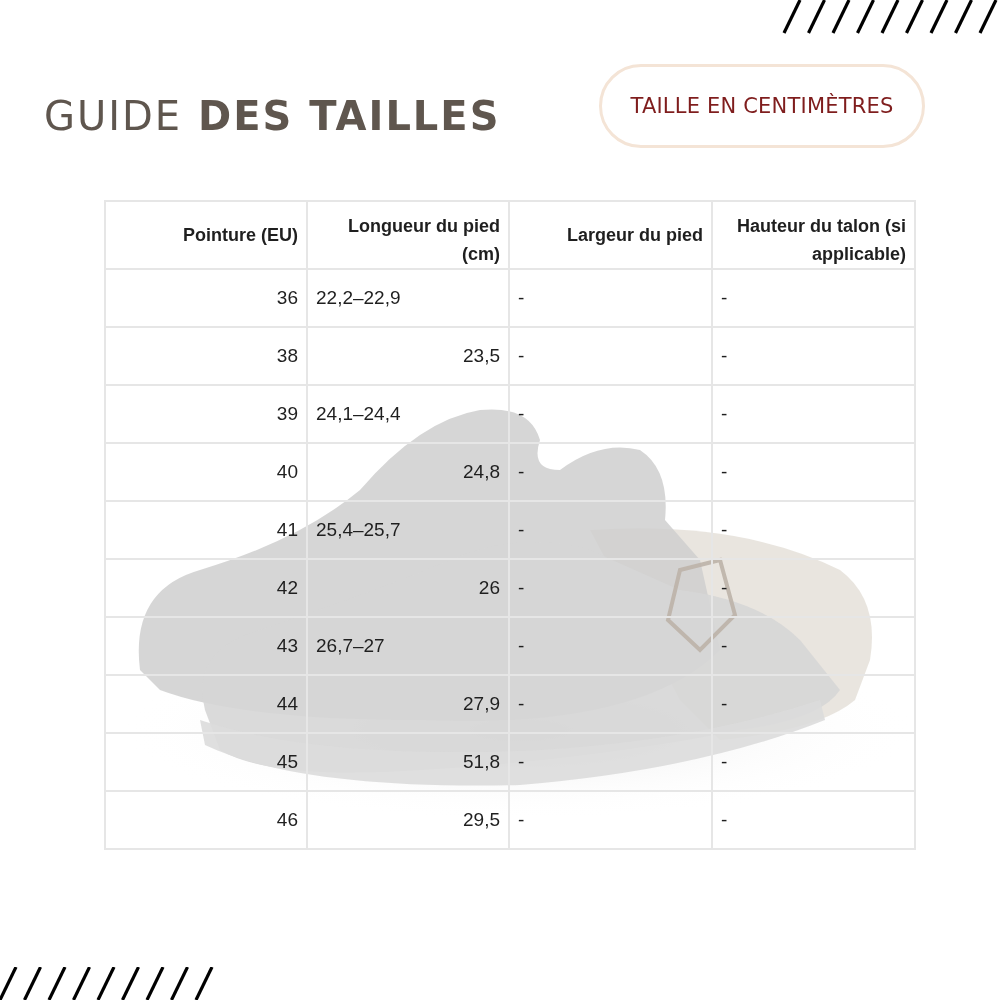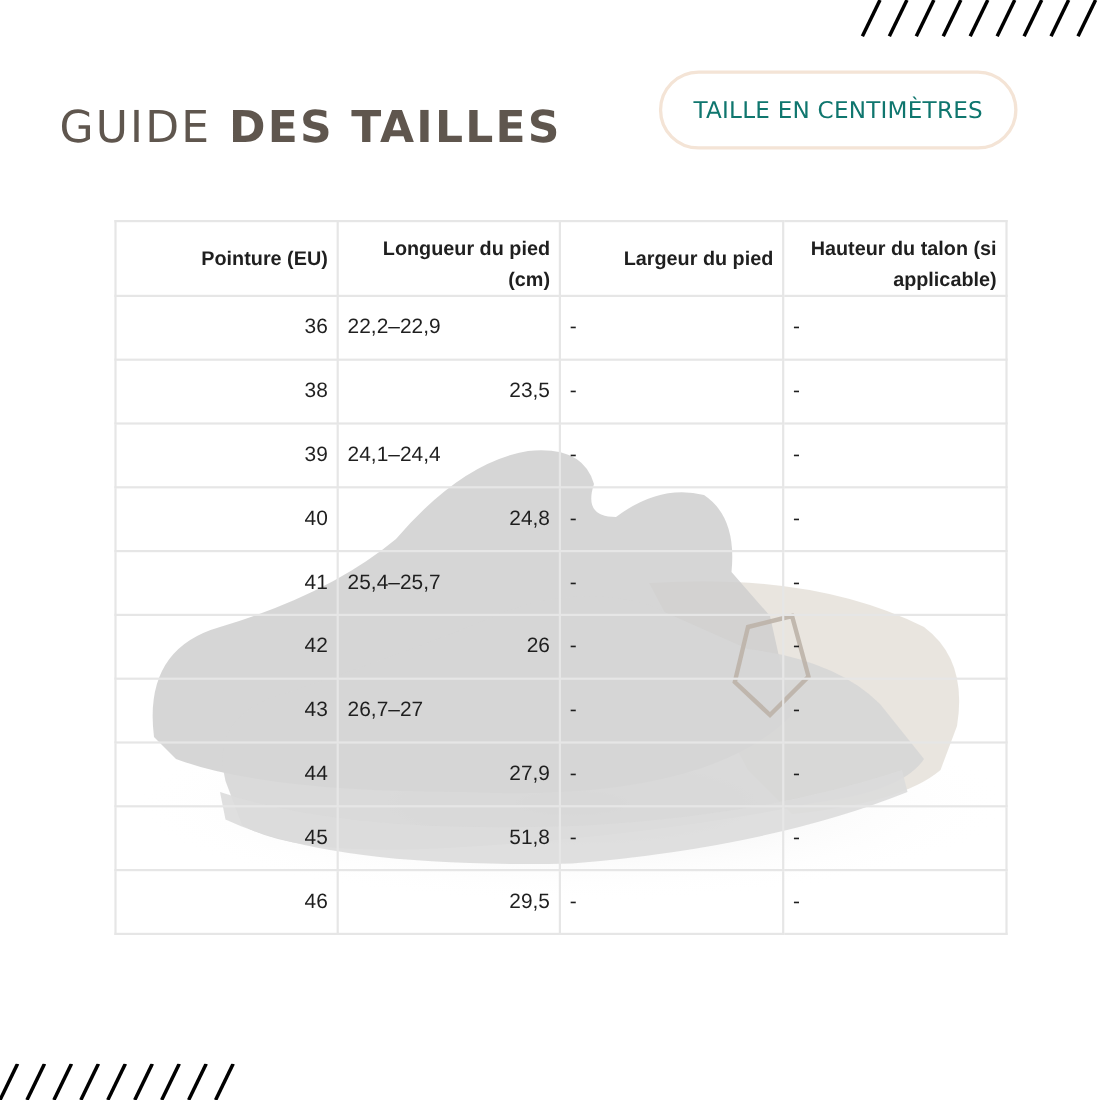--- a/index.html
+++ b/index.html
@@ -3,34 +3,34 @@
 <meta charset="utf-8">
 <style>
   html, body { margin: 0; padding: 0; }
   body {
     width: 1000px; height: 1000px; position: relative; overflow: hidden;
     background: #ffffff;
     font-family: "Liberation Sans", sans-serif;
   }
   .hatch { position: absolute; }
   .title {
-    position: absolute; left: 54px; top: 92px;
+    position: absolute; left: 44px; top: 92px;
     font-family: "DejaVu Sans", sans-serif;
     font-size: 40px; letter-spacing: 2px; color: #5f564e;
     white-space: nowrap; line-height: 48px;
   }
   .title .light { font-weight: normal; }
   .title .bold { font-weight: bold; }
   .pill {
     position: absolute; left: 599px; top: 64px;
-    width: 326px; height: 72px; box-sizing: border-box;
+    width: 326px; height: 84px; box-sizing: border-box;
     border: 3px solid #f4e4d6; border-radius: 44px;
     display: flex; align-items: center; justify-content: center;
     font-family: "DejaVu Sans", sans-serif;
-    font-size: 21px; color: #0f766e; letter-spacing: 0.2px;
+    font-size: 21px; color: #7f1d1d; letter-spacing: 0.2px;
   }
   .shoe {
     position: absolute; left: 120px; top: 400px; width: 800px; height: 420px;
     pointer-events: none;
   }
   table.sizes {
     position: absolute; left: 104px; top: 200px;
     width: 810px; border-collapse: collapse; table-layout: fixed;
     font-family: "Liberation Sans", sans-serif;
     color: #222;

